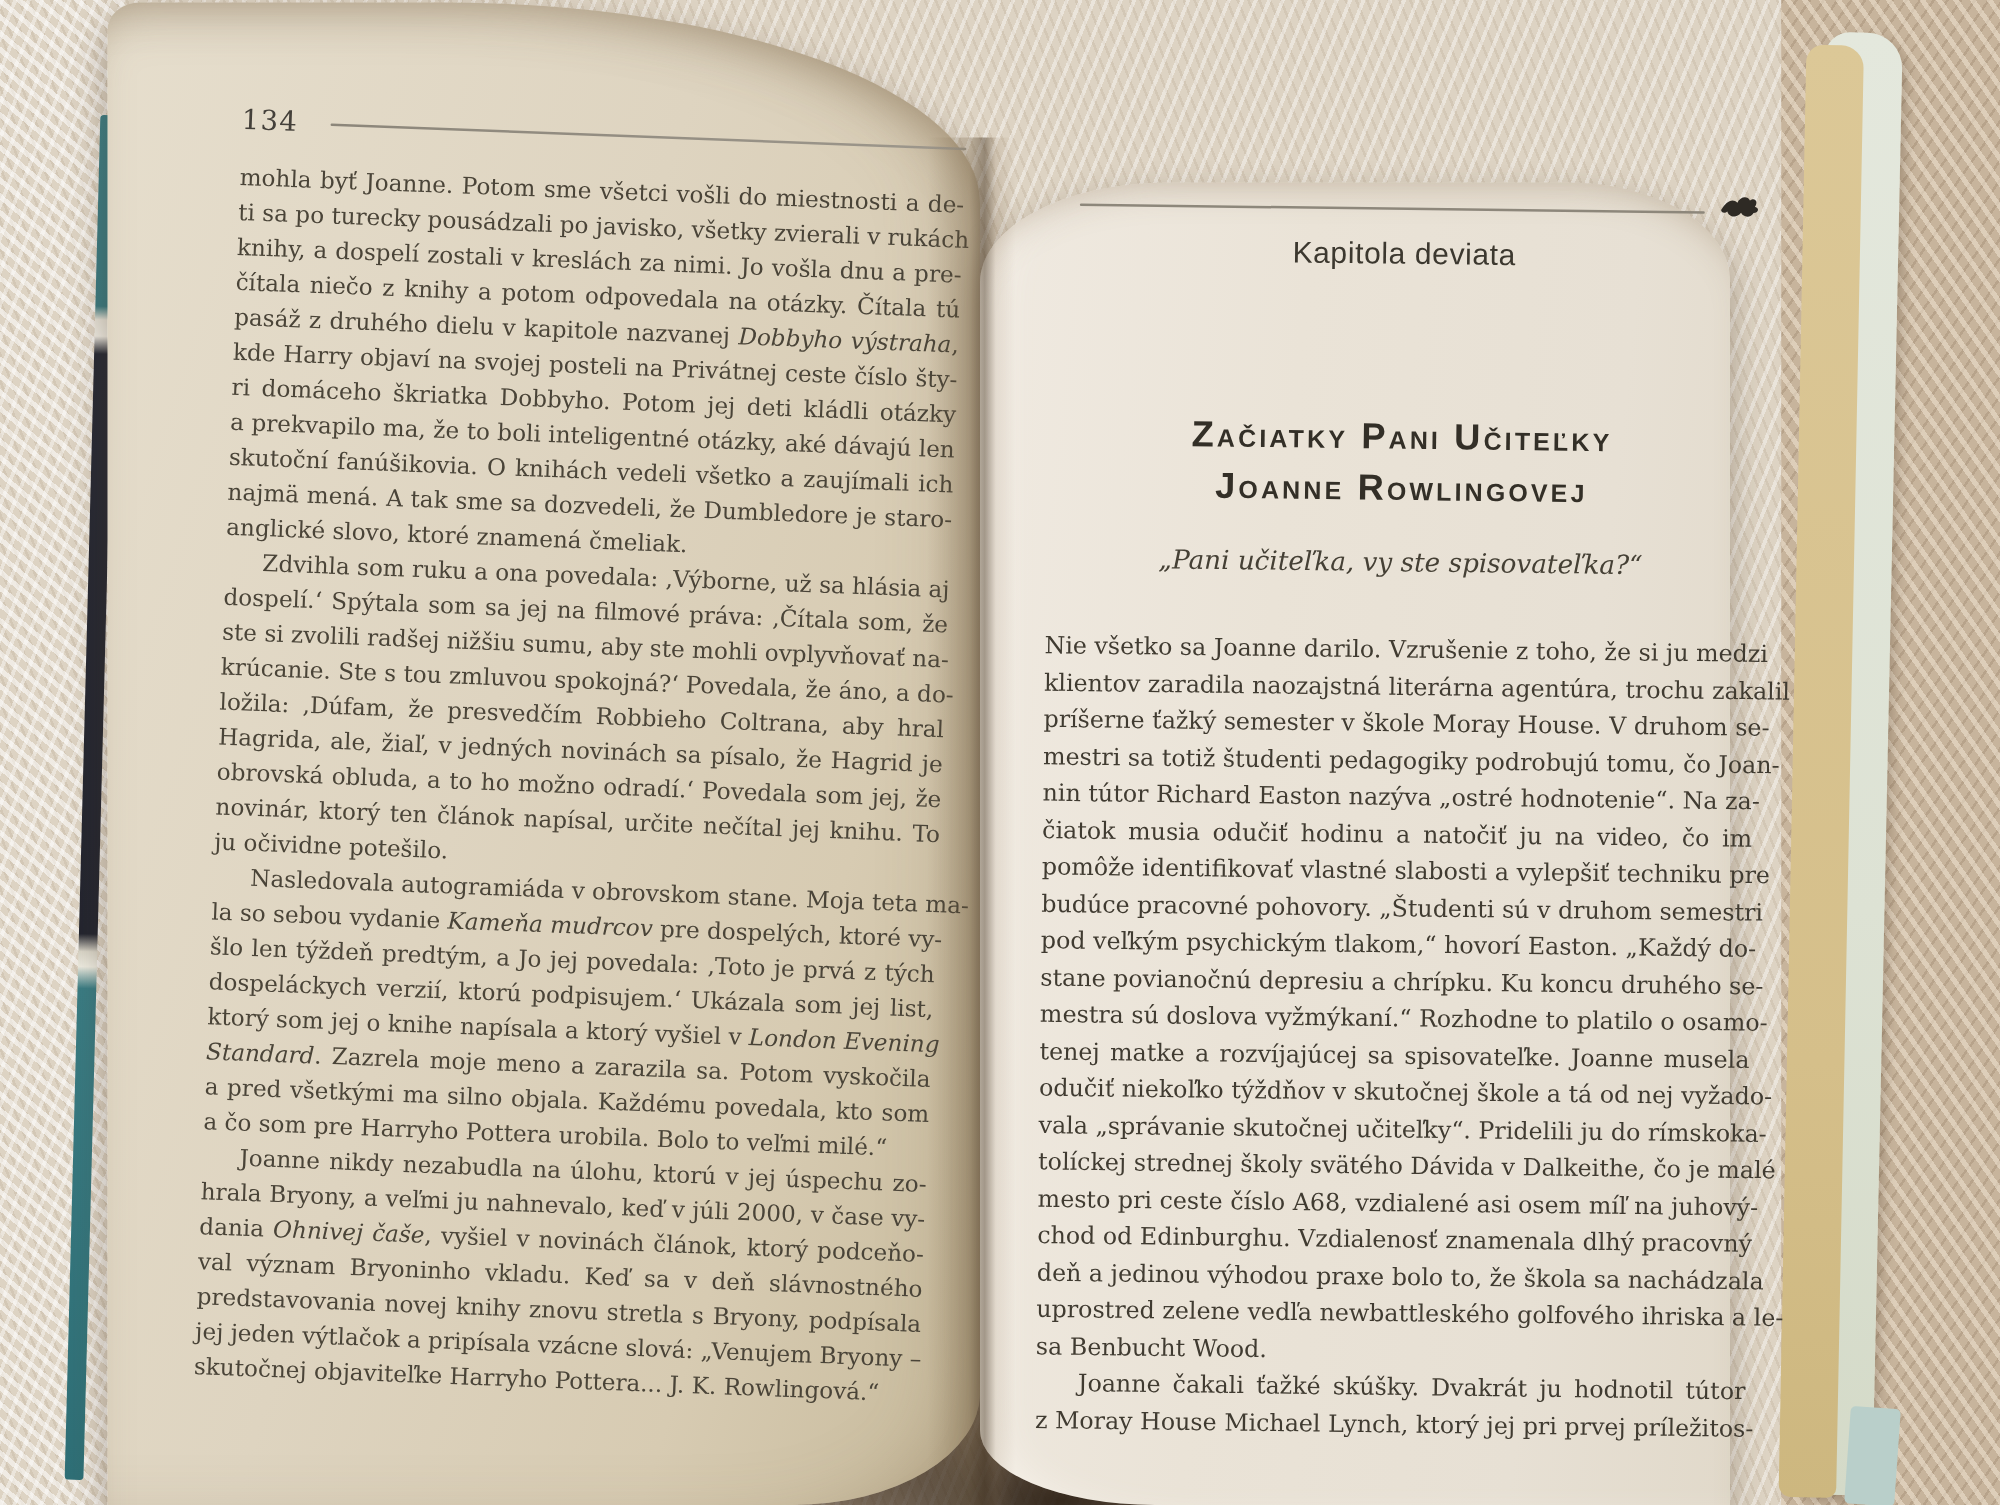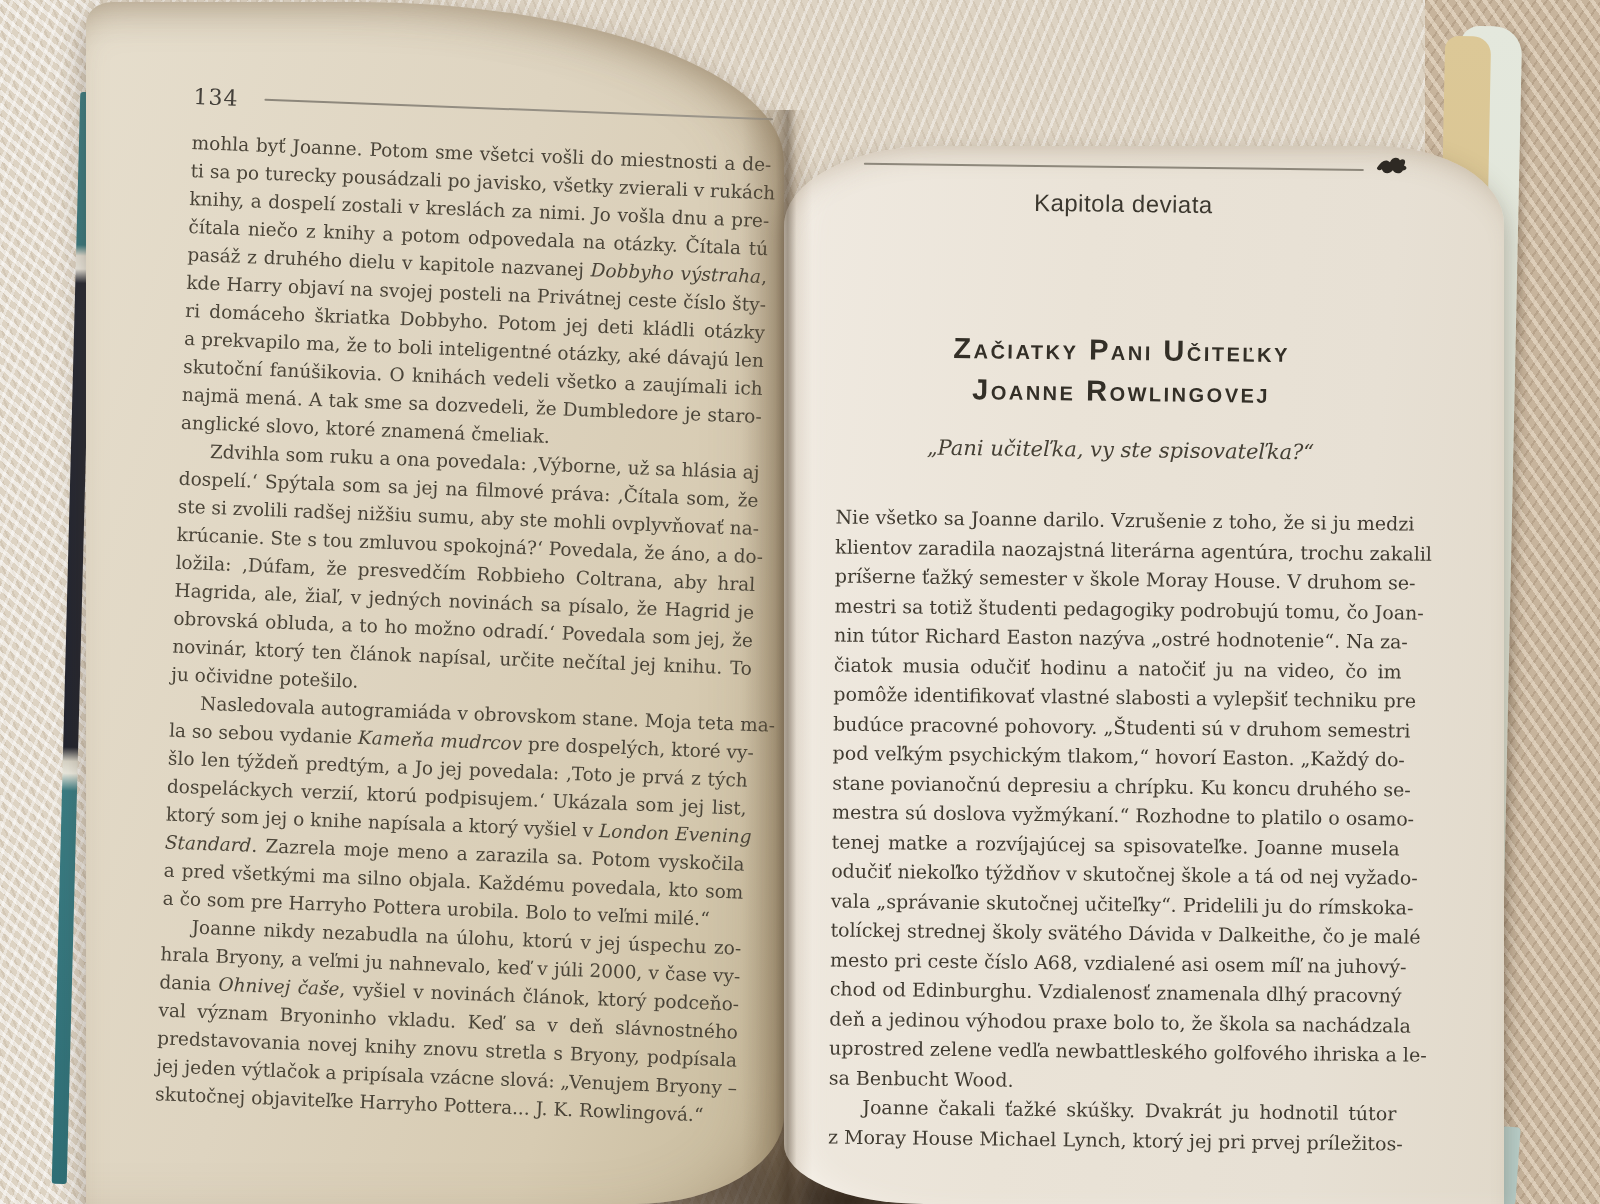--- a/index.html
+++ b/index.html
@@ -52,21 +52,21 @@
   .page{position:absolute;}
   .page-left{
     left:86px;top:2px;width:698px;height:1202px;
     background:linear-gradient(108deg,#e6decd 0%,#ded4c0 45%,#d7cbb2 75%,#c9bc9e 96%);
     border-radius:26px 430px 150px 0 / 22px 160px 90px 0;
     box-shadow:0 14px 30px rgba(70,52,34,.40),
       inset 0 26px 38px -22px rgba(130,108,78,.55),
       inset -44px 0 64px -30px rgba(120,98,68,.35);
   }
   .page-right{
-    left:784px;top:146px;width:720px;height:1058px;
+    left:784px;top:146px;width:600px;height:1058px;
     background:linear-gradient(96deg,#f0eae1 0%,#eae3d7 38%,#e7e0d4 75%,#e1d9ca 100%);
     border-radius:150px 130px 0 140px / 80px 78px 0 60px;
     box-shadow:0 12px 26px rgba(70,52,34,.35),
       inset 0 20px 30px -20px rgba(140,115,85,.45),
       inset 30px 0 40px -26px rgba(255,252,246,.85);
   }
   .gutter{
     position:absolute;left:742px;top:110px;width:88px;height:1094px;pointer-events:none;z-index:6;
     background:linear-gradient(90deg,
       rgba(110,90,60,0) 0%, rgba(110,90,60,.26) 38%,

